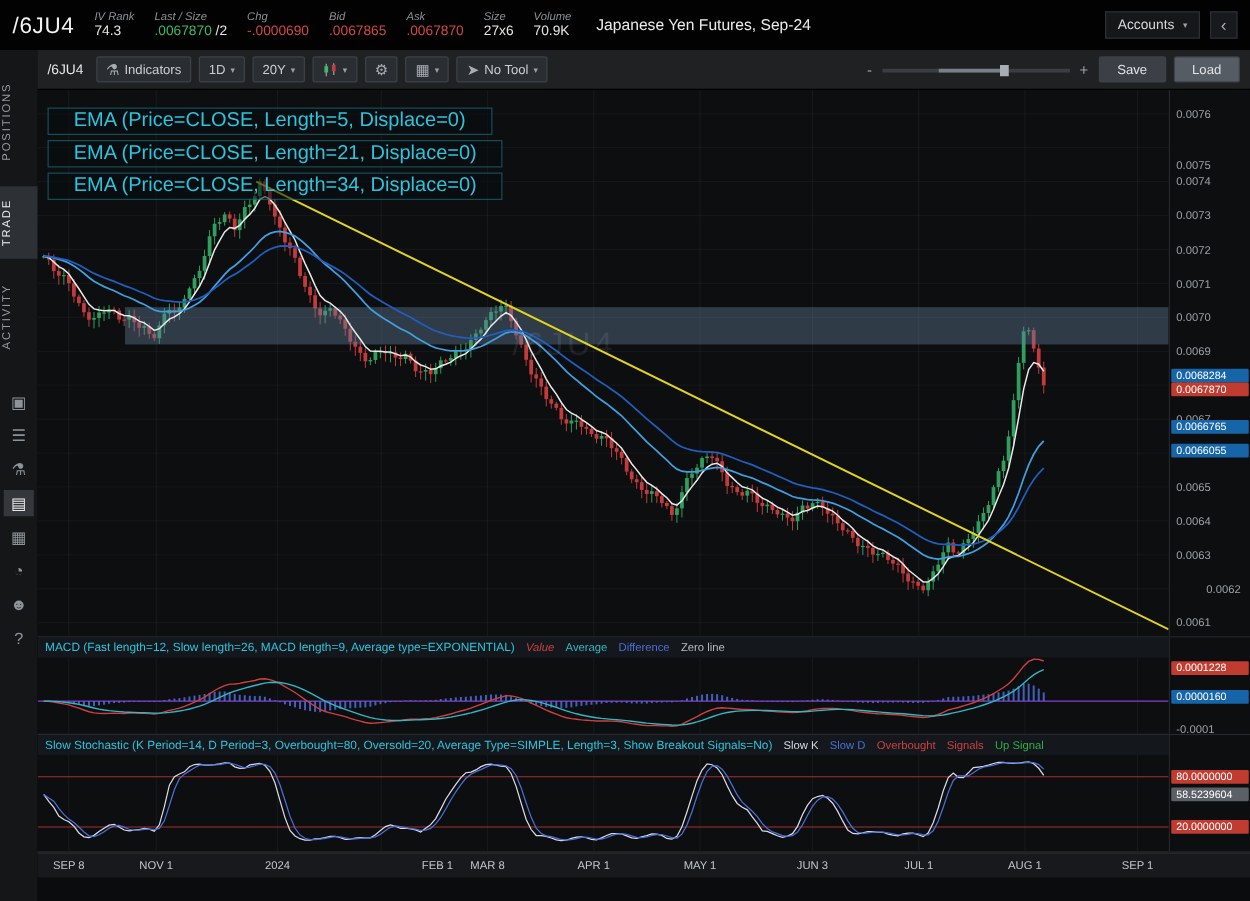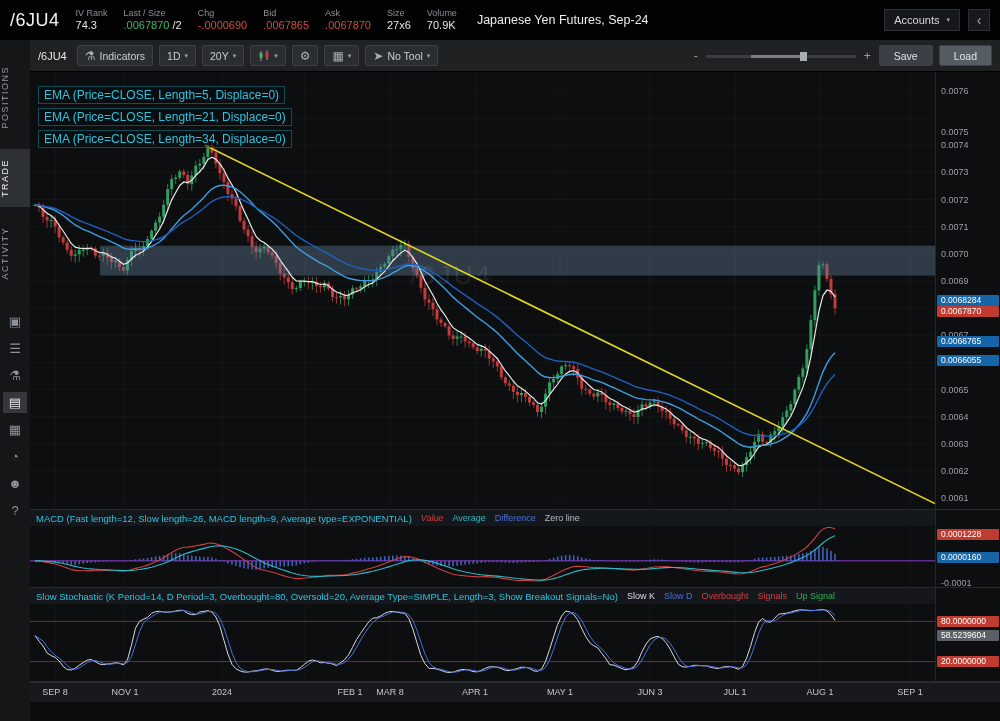--- a/index.html
+++ b/index.html
@@ -4,21 +4,21 @@
 <style>
   *{margin:0;padding:0;box-sizing:border-box;}
   html,body{background:#000;}
   button{font-family:inherit;}
   .app{position:relative;width:1000px;height:721px;background:#0b0c0d;overflow:hidden;
        font-family:"Liberation Sans",sans-serif;color:#ddd;}
   
   .topbar{height:40px;background:#020203;display:flex;align-items:center;gap:16px;padding:0 10px;}
   .tb-symbol{font-size:18px;color:#f2f2f2;letter-spacing:.5px;}
   .qf{display:flex;flex-direction:column;line-height:1.25;}
-  .qf .lbl{font-size:9px;color:#8c9196;white-space:nowrap;}
+  .qf .lbl{font-size:9px;color:#8c9196;white-space:nowrap;font-style:italic;}
   .qf .val{font-size:11px;color:#e6e6e6;white-space:nowrap;}
   .qf .suffix{color:#e6e6e6;}
   .tb-instrument{font-size:12.5px;color:#ececec;margin-left:4px;white-space:nowrap;}
   .tb-right{margin-left:auto;display:flex;gap:8px;align-items:center;}
   .accounts{display:flex;gap:7px;align-items:center;background:#151719;border:1px solid #2c2f33;
             color:#d6d9dc;font-size:11px;padding:4px 9px;cursor:pointer;}
   .accounts .dd{font-size:7px;color:#9aa0a6;}
   .collapse{width:22px;height:22px;background:#17191c;border:1px solid #2c2f33;color:#aab;
             display:flex;align-items:center;justify-content:center;font-size:14px;cursor:pointer;}
   
@@ -61,22 +61,22 @@
   .plot{position:absolute;left:0;top:0;bottom:0;width:905px;}
   #macd-plot,#stoch-plot{top:16px;}
   .plot svg{display:block;}
   .paxis{position:absolute;right:0;top:0;bottom:0;width:65px;border-left:1px solid #24272b;
          background:#0d0e10;z-index:4;cursor:ns-resize;}
   .ptick{position:absolute;left:5px;font-size:9px;color:#9aa0a5;white-space:nowrap;}
   .tag{position:absolute;left:1px;width:62px;font-size:8.5px;line-height:11px;color:#fff;
        padding:0 3px 0 4px;border-radius:1px;white-space:nowrap;}
   .ema-labels{position:absolute;top:14px;left:8px;display:flex;flex-direction:column;gap:4px;z-index:2;
               pointer-events:none;}
-  .ema-label{font-size:12px;color:#2cc3dd;background:rgba(8,12,14,.55);border:1px solid rgba(44,195,221,.35);
-             padding:1px 5px;align-self:flex-start;pointer-events:auto;}
+  .ema-label{font-size:16px;color:#2cc3dd;background:rgba(8,12,14,.55);border:1px solid rgba(44,195,221,.35);
+             padding:1px 20px;align-self:flex-start;pointer-events:auto;}
   .watermark{position:absolute;left:380px;top:188px;font-size:26px;color:rgba(255,255,255,.08);
              letter-spacing:3px;z-index:1;}
   .time-axis{position:relative;height:20px;background:#17191c;border-top:1px solid #2b2e31;flex:none;}
   .ttick{position:absolute;top:4px;transform:translateX(-50%);font-size:9px;color:#c2c7cc;white-space:nowrap;}
   .footer{height:19px;background:#0b0c0d;flex:none;}
 </style>
 </head>
 <body>
 
 <div class="app">
@@ -644,21 +644,21 @@
             <div class="ptick" style="top: 122.571px;">0.0072</div>
             <div class="ptick" style="top: 149.714px;">0.0071</div>
             <div class="ptick" style="top: 176.857px;">0.0070</div>
             <div class="ptick" style="top: 204px;">0.0069</div>
             <div class="ptick" style="top: 231.143px;">0.0068</div>
             <div class="ptick" style="top: 258.286px;">0.0067</div>
             <div class="ptick" style="top: 285.429px;">0.0066</div>
             <div class="ptick" style="top: 312.571px;">0.0065</div>
             <div class="ptick" style="top: 339.714px;">0.0064</div>
             <div class="ptick" style="top: 366.857px;">0.0063</div>
-            <div class="ptick" style="top: 394px;">0.0062</div>
+            <div class="ptick" style="top: 394px; margin-left: 24px;">0.0062</div>
             <div class="ptick" style="top: 421.143px;">0.0061</div>
             <div class="tag" style="top: 222.934px; background: rgb(21, 101, 168);">0.0068284</div>
             <div class="tag" style="top: 234.171px; background: rgb(192, 59, 48);">0.0067870</div>
             <div class="tag" style="top: 264.164px; background: rgb(21, 101, 168);">0.0066765</div>
             <div class="tag" style="top: 283.436px; background: rgb(21, 101, 168);">0.0066055</div>
           </div>
       </div>
 
       <div class="panel" id="macd-panel">
         <div class="strip">

